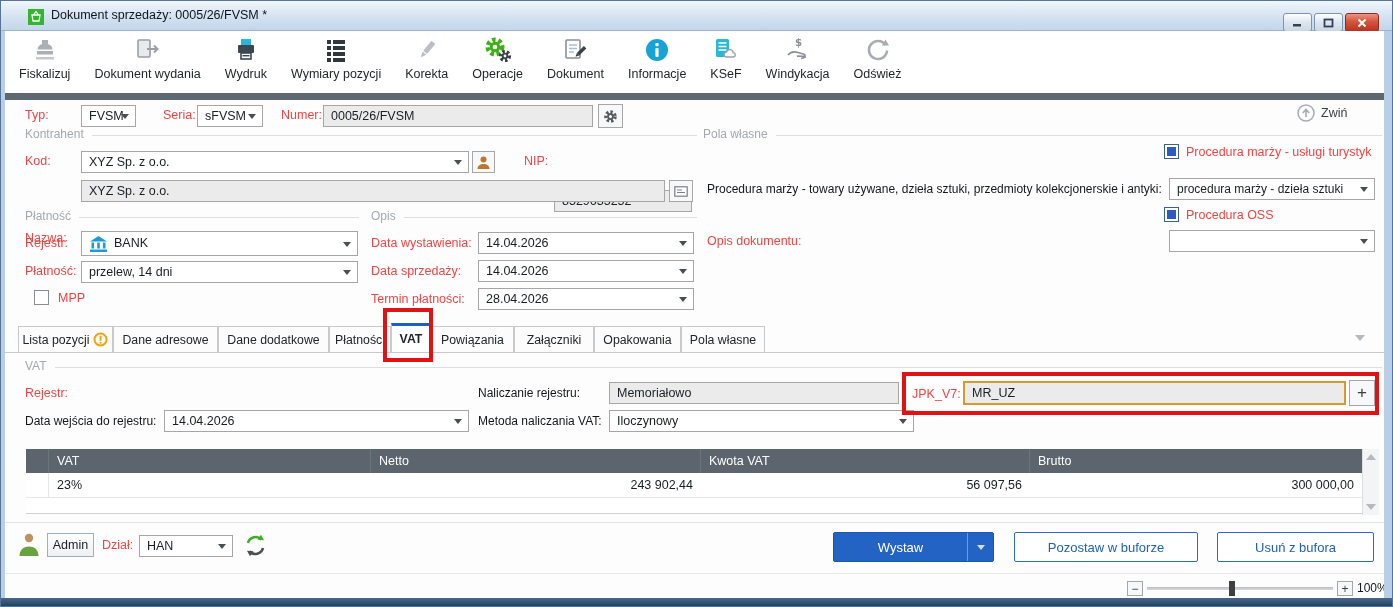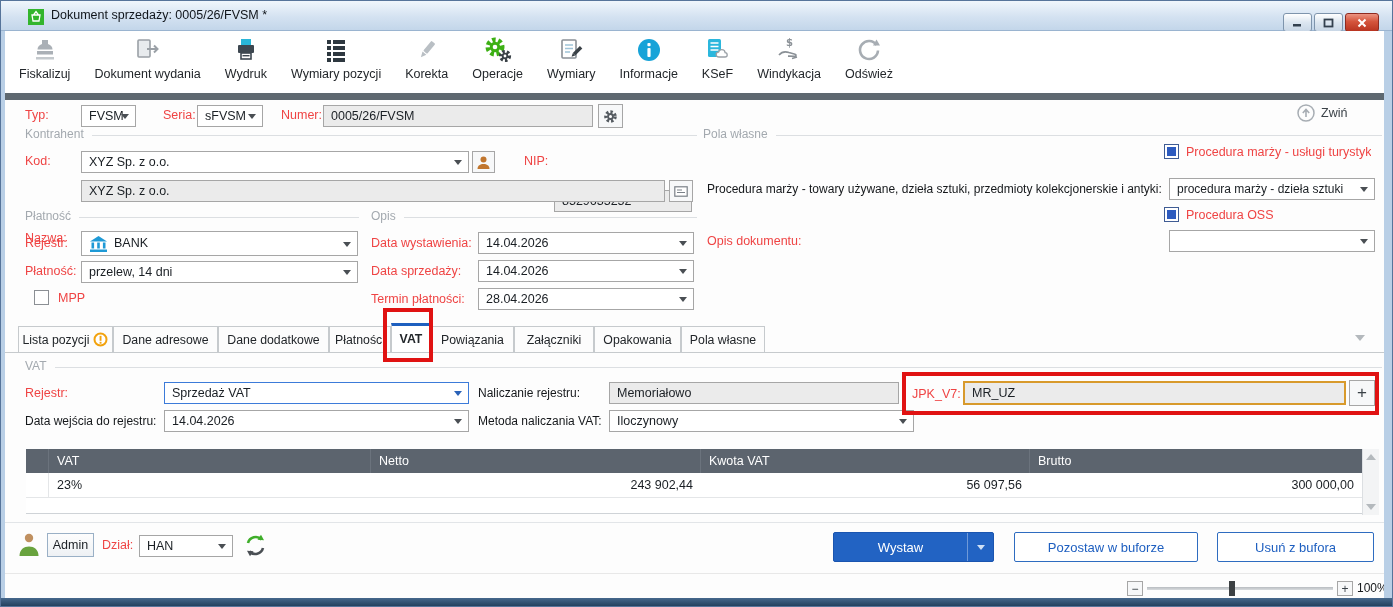--- a/index.html
+++ b/index.html
@@ -168,21 +168,21 @@
       <span class="ic">
           <svg width="27" height="26">
             <rect x="4" y="3" width="14" height="18" rx="1" fill="#fff" stroke="#8a9096" stroke-width="1.6"></rect>
             <path d="M7 8h8 M7 11.5h8 M7 15h5" stroke="#9fc3d8" stroke-width="1.4"></path>
             <g transform="rotate(45 18 15)">
               <rect x="16.5" y="8" width="3.4" height="10" fill="#3a4147"></rect>
               <polygon points="16.5,18 19.9,18 18.2,21.5" fill="#3a4147"></polygon>
             </g>
           </svg>
         </span>
-      <span class="cap">Wymiary</span>
+      <span class="cap">Dokument</span>
     </div>
     <div class="tbi">
       <span class="ic">
           <svg width="26" height="26">
             <circle cx="13" cy="13" r="11" fill="#17a3d8"></circle>
             <rect x="11.4" y="6" width="3.2" height="3.2" rx="1" fill="#fff"></rect>
             <rect x="11.4" y="11" width="3.2" height="9" rx="1" fill="#fff"></rect>
           </svg>
         </span>
       <span class="cap">Informacje</span>
@@ -379,24 +379,20 @@
   <div class="tab" style="left:680px;width:84px;">
       <span>Pola własne</span>
     </div>
   <span class="abs tri-down" style="left:1354px;top:334px;"></span>
 
   <div class="ghead" style="left:24px;top:358px;width:1357px;">
     <span>VAT</span>
       <span class="rule"></span>
   </div>
   <span class="lbl" style="left:24px;top:385px;">Rejestr:</span>
-  <div class="combo" style="left:163px;top:381px;width:305px;border-color:#3c7bd9;">
-    <span class="cval">Sprzedaż VAT</span>
-      <span class="carr" style="border-top-color:#2a62b8;"></span>
-  </div>
   <span class="lbl12" style="left:477px;top:385px;">Naliczanie rejestru:</span>
   <div class="ro" style="left:608px;top:381px;width:290px;">
     <span class="cval">Memoriałowo</span>
   </div>
   <span class="lbl" style="left:911px;top:386px;">JPK_V7:</span>
   <div class="ro" style="left:962px;top:380px;width:383px;height:24px;border:2px solid #d89a2c;background:#ebebeb;">
     <span class="cval">MR_UZ</span>
   </div>
   <div class="sqbtn" style="left:1348px;top:379px;width:26px;height:26px;font-size:17px;color:#3a4147;">
     <span>+</span>

